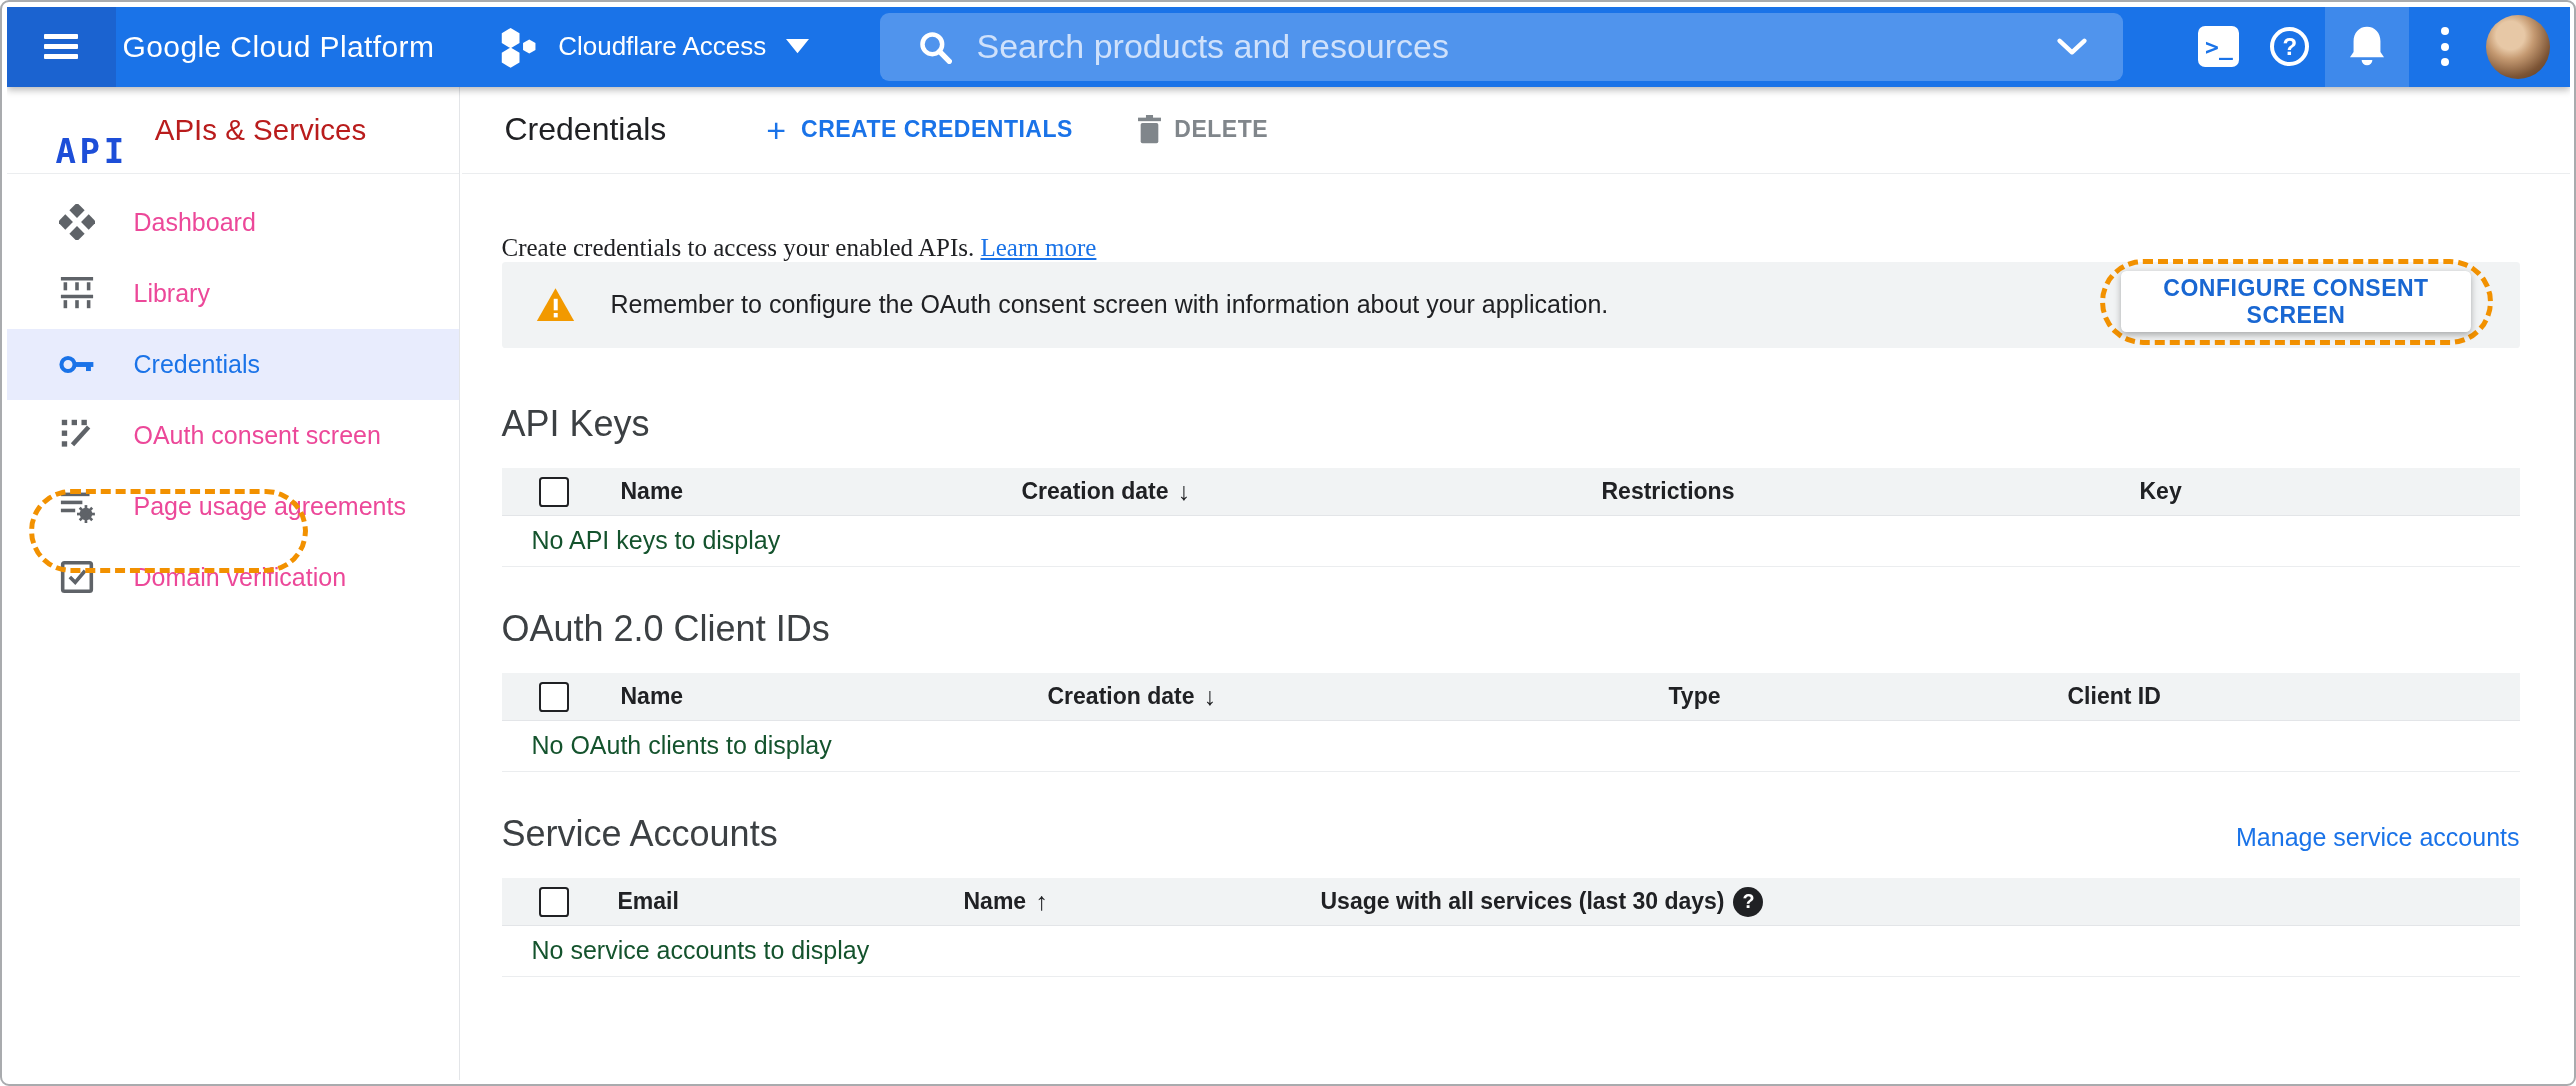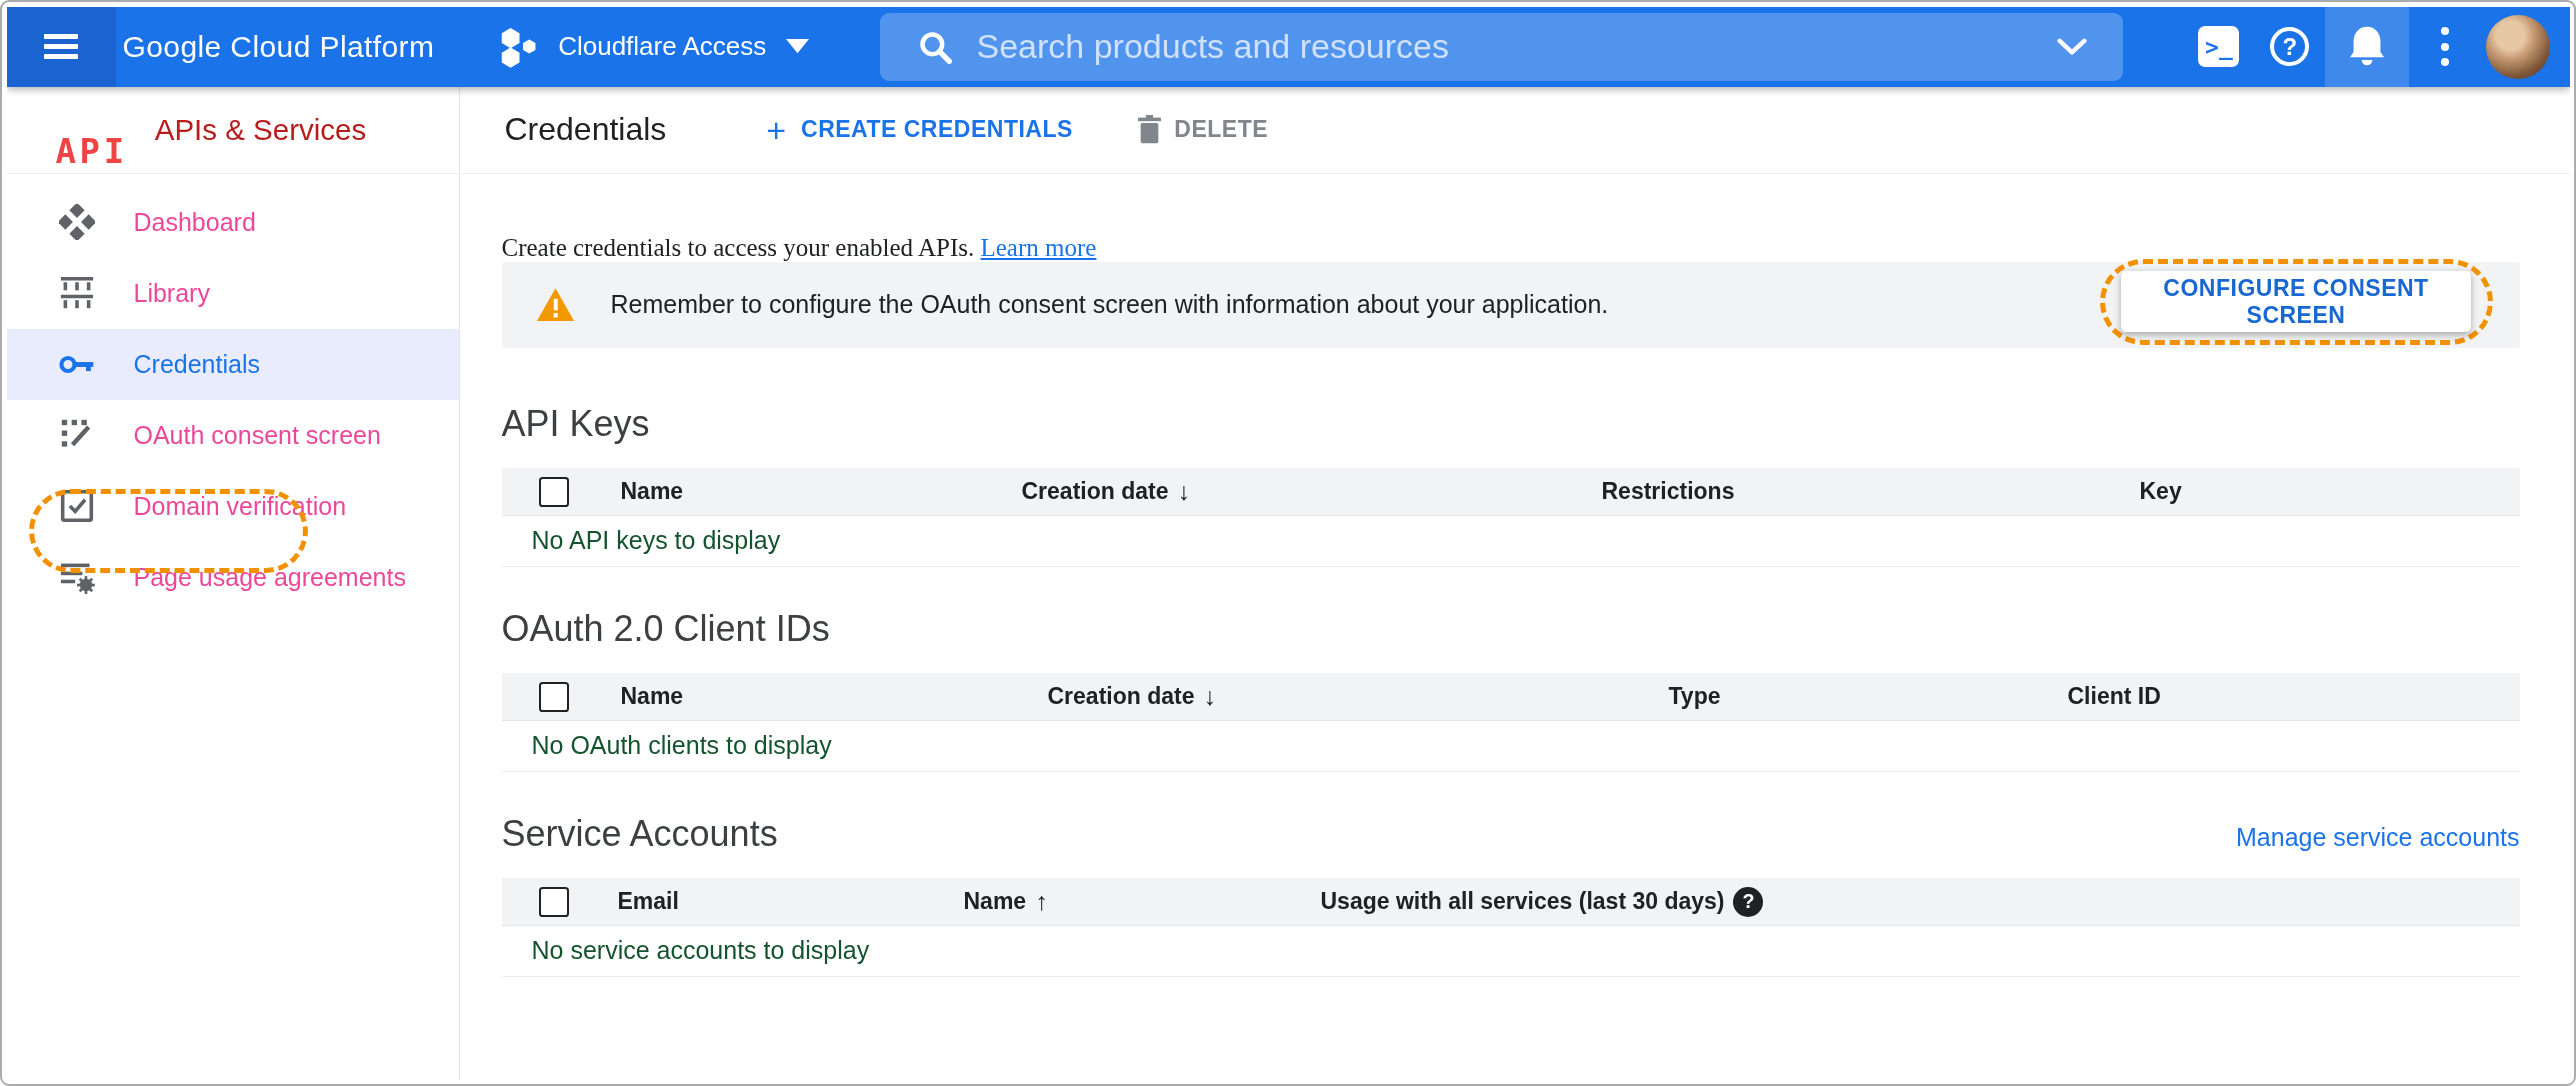--- a/index.html
+++ b/index.html
@@ -35,21 +35,21 @@
                font-weight:bold; font-size:24px; display:flex; align-items:center; justify-content:center; }
   .dots3 { display:flex; flex-direction:column; gap:7.1px; }
   .dots3 i { width:8px; height:8px; border-radius:50%; background:#fff; }
   .avatar { width:64px; height:64px; border-radius:50%; margin:0 19.7px 0 5.4px;
             background:radial-gradient(circle at 38% 32%, #e7c8a6 0 24%, #c59a72 40%, #7c5435 70%, #4e3522 100%); }
 
   
   .sidebar { position:absolute; left:0; top:80px; bottom:0; width:453px; background:#fff;
              border-right:1.8px solid #e3e5e8; }
   .sb-head { height:87px; border-bottom:1.8px solid #ebedef; display:flex; align-items:center; padding-left:49px; gap:27px; }
-  .sb-logo { font-family:"DejaVu Sans Mono",monospace; font-weight:bold; font-size:34px; color:#ef4444; letter-spacing:3.6px;margin-top:42px; }
+  .sb-logo { font-family:"DejaVu Sans Mono",monospace; font-weight:bold; font-size:34px; color:#1d4ed8; letter-spacing:3.6px;margin-top:42px; }
   .sb-title { font-size:29.5px; color:#b91c1c; }
   .sb-nav { position:relative; padding-top:13.4px; }
   .sb-item { height:71px; display:flex; align-items:center; padding-left:52px; gap:39px;
              font-size:25px; color:#ec4899; cursor:pointer; position:relative; }
   .sb-item .ic { width:36px; display:flex; justify-content:center; }
   .sb-item.active { background:#e8ecfd; color:#1a73e8; }
   .sb-ring { position:absolute; left:22px; top:315px; width:279px; height:84px;
              border:5.4px dashed #f29100; border-radius:42px; pointer-events:none; z-index:3; }
 
   
@@ -217,47 +217,47 @@
               <rect x="2" y="14" width="6" height="6"></rect>
                   <rect x="2" y="26" width="6" height="6"></rect>
             </g>
             <line x1="14" y1="30" x2="32" y2="10" stroke="#5f6368" stroke-width="5"></line>
           </svg>
         </span>
         <span>OAuth consent screen</span>
       </div>
       <div class="sb-item">
         <span class="ic">
-          <svg width="34" height="34" viewBox="0 0 38 38">
-            <rect x="3" y="3" width="32" height="32" fill="none" stroke="#5f6368" stroke-width="4" rx="2"></rect>
-            <polyline points="11,19 17,25 28,12" fill="none" stroke="#5f6368" stroke-width="4"></polyline>
-          </svg>
-        </span>
-        <span>Domain verification</span>
-      </div>
-      <div class="sb-item">
-        <span class="ic">
           <svg width="36" height="34" viewBox="0 0 40 38">
             <g stroke="#5f6368" stroke-width="4">
               <line x1="2" y1="6" x2="34" y2="6"></line>
                   <line x1="2" y1="15" x2="26" y2="15"></line>
                   <line x1="2" y1="24" x2="18" y2="24"></line>
             </g>
             <circle cx="30" cy="28" r="7" fill="#5f6368"></circle>
             <circle cx="30" cy="28" r="2.5" fill="#fff"></circle>
             <g stroke="#5f6368" stroke-width="3">
               <line x1="30" y1="18" x2="30" y2="38"></line>
                   <line x1="20" y1="28" x2="40" y2="28"></line>
               <line x1="23" y1="21" x2="37" y2="35"></line>
                   <line x1="37" y1="21" x2="23" y2="35"></line>
             </g>
           </svg>
         </span>
         <span>Page usage agreements</span>
       </div>
+      <div class="sb-item">
+        <span class="ic">
+          <svg width="34" height="34" viewBox="0 0 38 38">
+            <rect x="3" y="3" width="32" height="32" fill="none" stroke="#5f6368" stroke-width="4" rx="2"></rect>
+            <polyline points="11,19 17,25 28,12" fill="none" stroke="#5f6368" stroke-width="4"></polyline>
+          </svg>
+        </span>
+        <span>Domain verification</span>
+      </div>
       <div class="sb-ring"></div>
     </nav>
   </aside>
 
   <main class="main">
     <div class="toolbar">
       <span class="pg-title">Credentials</span>
       <span class="btn-create">
         <span class="plus">+</span>
         <span>CREATE CREDENTIALS</span>

